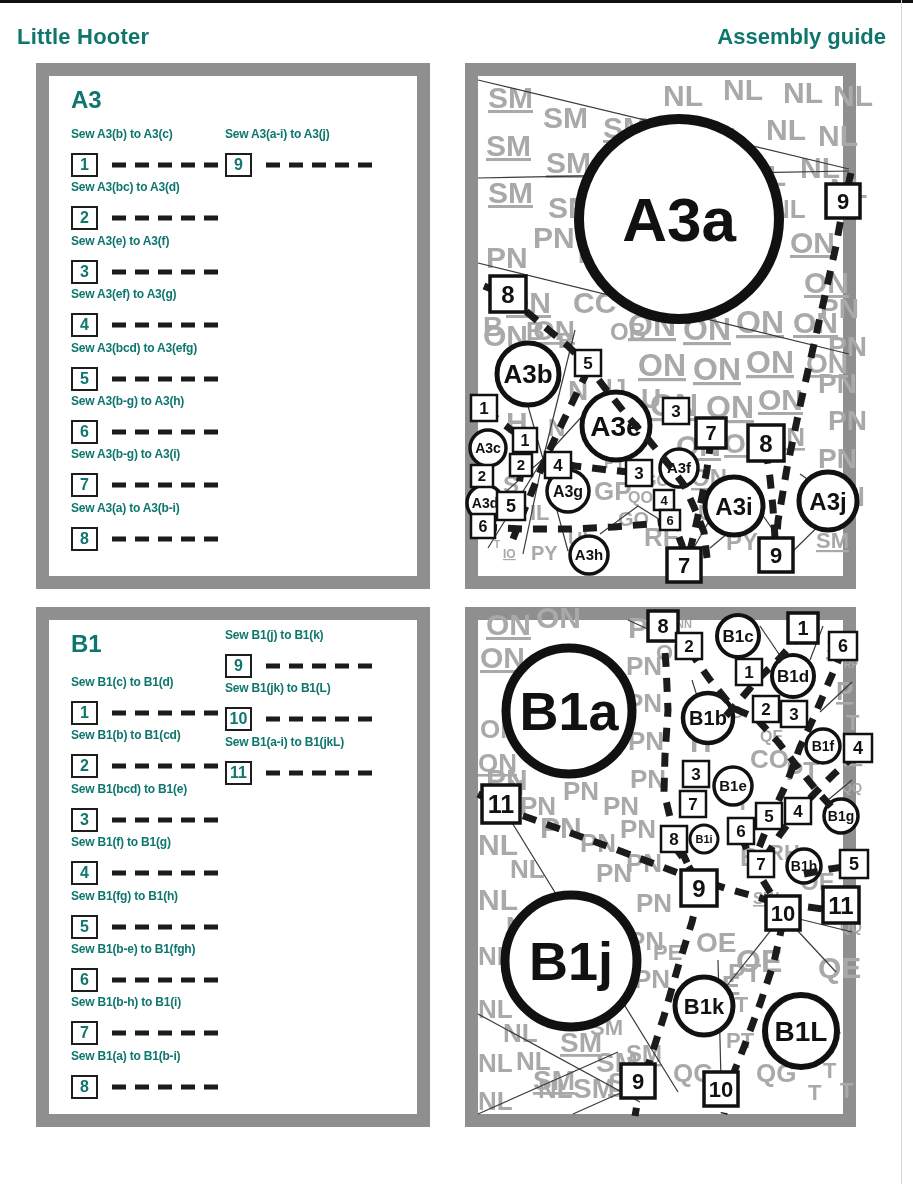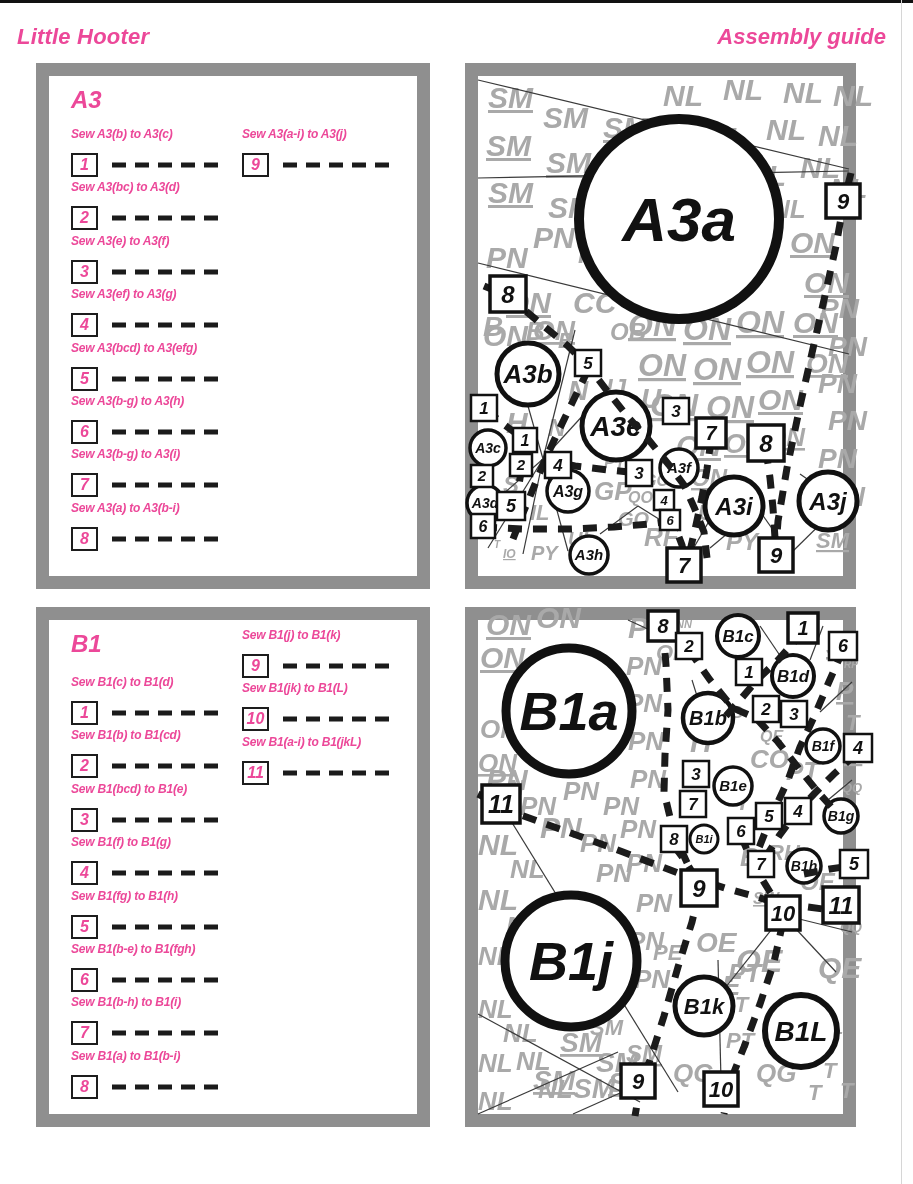--- a/index.html
+++ b/index.html
@@ -1,32 +1,32 @@
 <!DOCTYPE html>
 <html><head>
 <meta charset="utf-8">
 <style>
   html,body{margin:0;padding:0;background:#ffffff;}
   .page{position:relative;width:913px;height:1184px;background:#fff;
-        font-family:"Liberation Sans",sans-serif;color:#ec4899;overflow:hidden;font-style:italic;}
+        font-family:"Liberation Sans",sans-serif;color:#0f766e;overflow:hidden;}
   .topbar{position:absolute;left:0;top:0;width:100%;height:3px;background:#111;}
   .page-edge{position:absolute;left:901px;top:0;width:1px;height:100%;background:#d6d6d6;}
   .hdr-left{position:absolute;left:17px;top:24px;font-size:22px;font-weight:700;letter-spacing:.2px;}
   .hdr-right{position:absolute;right:27px;top:24px;font-size:22px;font-weight:700;text-align:right;}
   .ftr-left{position:absolute;left:10px;top:1143px;font-size:22px;font-weight:700;}
   .ftr-right{position:absolute;right:27px;top:1188px;font-size:22px;font-weight:700;text-align:right;}
   .panel{position:absolute;box-sizing:border-box;border:13px solid #8f8f8f;background:#fff;}
   .instr{left:36px;width:394px;}
   .diagram{left:465px;width:391px;}
   .row-a3 .instr,.row-a3 .diagram{top:63px;height:526px;padding-left:16px;}
   .row-b1 .instr,.row-b1 .diagram{top:607px;height:520px;}
   .panel-title{position:absolute;left:22px;top:10px;font-size:24px;font-weight:700;}
   .col{position:absolute;width:180px;}
   .col-left{left:22px;}
-  .col-right{left:193px;}
+  .col-right{left:176px;}
   .row-a3 .col-left,.row-a3 .col-right{top:51px;}
   .row-b1 .col-left{top:55px;}
   .row-b1 .col-right{top:8px;}
   .step{height:53.4px;}
   .step-label{font-size:12px;font-weight:700;letter-spacing:-0.2px;height:20px;white-space:nowrap;}
   .step-row{margin-top:6px;display:flex;align-items:center;}
   .nbox{display:inline-block;min-width:19px;height:20px;padding:0 2px;border:2px solid #1d1d1d;
         font-size:16px;font-weight:700;line-height:20px;text-align:center;background:#fff;}
   .dashline{margin-left:12px;}
   .dsvg{position:absolute;left:0;top:0;overflow:visible;}

